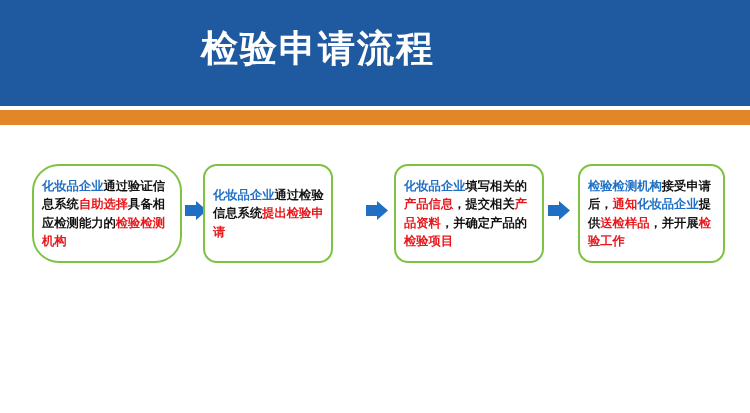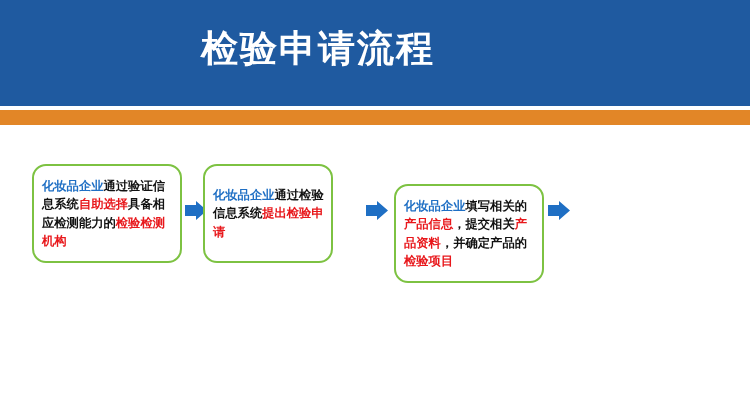--- a/index.html
+++ b/index.html
@@ -48,23 +48,23 @@
     font-weight:bold;
     line-height:18.5px;
     color:#1a1a1a;
     font-family:"DejaVu Sans","Liberation Sans",sans-serif;
     letter-spacing:0px;
   }
   .c-blue{color:#1F6FC4;}
   .c-red{color:#E8171B;}
   .c-black{color:#111111;}
 
-  .box1{left:32px;width:150px;}
+  .box1{left:32px;width:150px;border-radius:27px;}
   .box2{left:203px;width:130px;}
-  .box3{left:394px;width:150px;margin-top:20px;}
+  .box3{left:394px;width:150px;}
   .box4{left:578px;width:147px;}
 
   
   .arrow{
     position:absolute;top:37px;width:22px;height:19px;
   }
   .arrow svg{display:block;}
   .arrow1{left:185px;}
   .arrow2{left:366px;}
   .arrow3{left:548px;}
@@ -106,20 +106,23 @@
   <div class="flow-box box3">
     <div class="txt"><span class="c-blue">化妆品企业</span><span class="c-black">填写相关的</span><span class="c-red">产品信息</span><span class="c-black">，提交相关</span><span class="c-red">产品资料</span><span class="c-black">，并确定产品的</span><span class="c-red">检验项目</span></div>
   </div>
 
   <div class="arrow arrow3">
     <svg width="22" height="19" viewBox="0 0 22 19">
       <path d="M0 4 L11 4 L11 0 L22 9.5 L11 19 L11 15 L0 15 Z" fill="#1F6FC4"></path>
     </svg>
   </div>
 
+  <div class="flow-box box4">
+    <div class="txt"><span class="c-blue">检验检测机构</span><span class="c-black">接受申请后，</span><span class="c-red">通知</span><span class="c-blue">化妆品企业</span><span class="c-black">提供</span><span class="c-red">送检样品</span><span class="c-black">，并开展</span><span class="c-red">检验工作</span></div>
+  </div>
 
 </div>
 
 <div class="footer">
 
   
 
   
 
   

